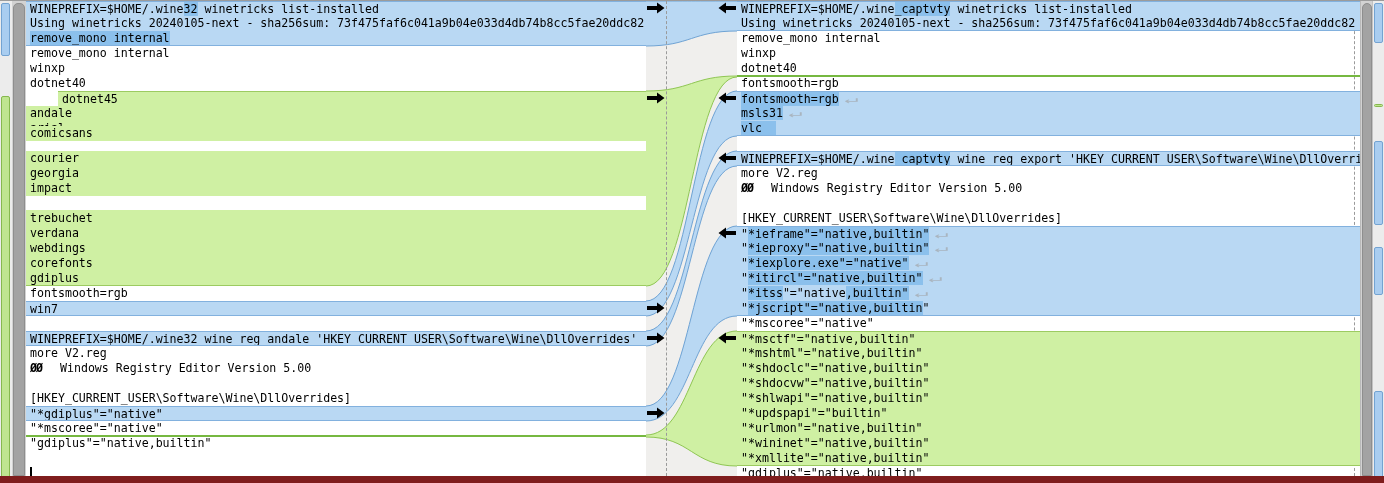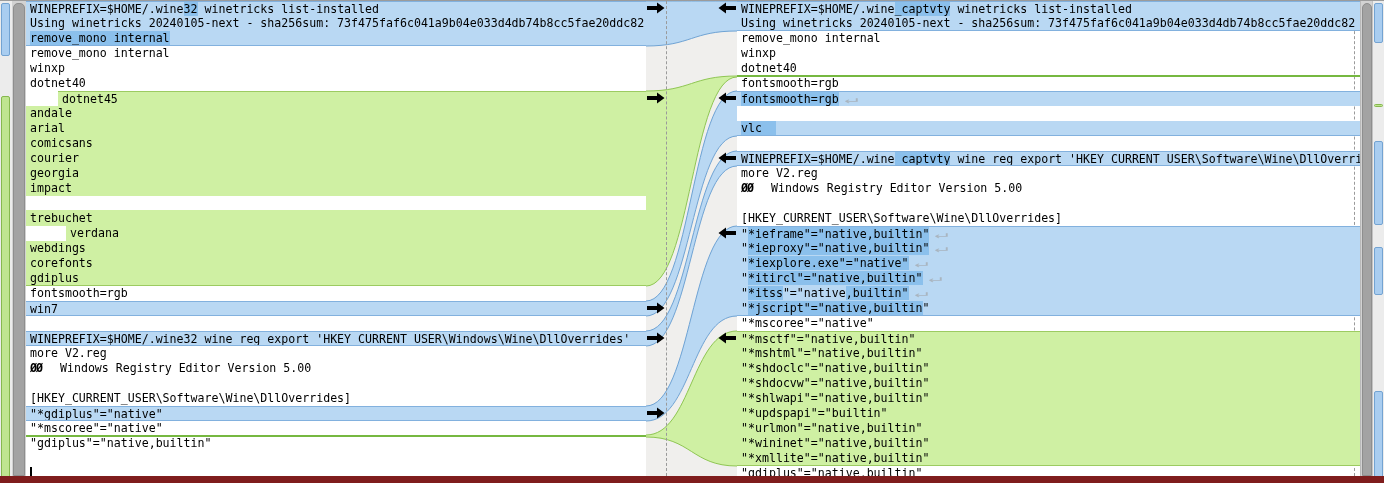--- a/index.html
+++ b/index.html
@@ -61,34 +61,34 @@
   <div id="pane-left" class="pane">
       <div class="line change chunk-top" style="top: 0px;"><span>WINEPREFIX=$HOME/.wine</span><span class="hl">32</span><span> winetricks list-installed</span></div>
       <div class="line change" style="top: 15px;"><span>Using winetricks 20240105-next - sha256sum: 73f475faf6c041a9b04e033d4db74b8cc5fae20ddc82</span></div>
       <div class="line change chunk-bottom" style="top: 30px;"><span class="hl">remove_mono internal</span></div>
       <div class="line" style="top: 45px;"><span>remove_mono internal</span></div>
       <div class="line" style="top: 60px;"><span>winxp</span></div>
       <div class="line" style="top: 75px;"><span>dotnet40</span></div>
       <div class="line insert chunk-top" style="top: 90px; margin-left: 32px;"><span>dotnet45</span></div>
       <div class="line insert" style="top: 105px;"><span>andale</span></div>
       <div class="line insert" style="top: 120px;"><span>arial</span></div>
-      <div class="line insert" style="top: 135px;"><span>comicsans</span></div>
+      <div class="line insert" style="top: 125px;"><span>comicsans</span></div>
       <div class="line insert" style="top: 150px;"><span>courier</span></div>
       <div class="line insert" style="top: 165px;"><span>georgia</span></div>
       <div class="line insert" style="top: 180px;"><span>impact</span></div>
       <div class="line insert" style="top: 194px; margin-top: 15px;"><span>times</span></div>
       <div class="line insert" style="top: 210px;"><span>trebuchet</span></div>
-      <div class="line insert" style="top: 225px; margin-left: 40px;"><span>verdana</span></div>
+      <div class="line insert" style="top: 225px;"><span>verdana</span></div>
       <div class="line insert" style="top: 240px;"><span>webdings</span></div>
       <div class="line insert" style="top: 255px;"><span>corefonts</span></div>
       <div class="line insert chunk-bottom" style="top: 270px;"><span>gdiplus</span></div>
       <div class="line" style="top: 285px;"><span>fontsmooth=rgb</span></div>
       <div class="line change chunk-top chunk-bottom" style="top: 300px;"><span>win7</span></div>
       <div class="line" style="top: 315px;"></div>
-      <div class="line change chunk-top chunk-bottom" style="top: 330px;"><span>WINEPREFIX=$HOME/.wine32 wine reg export 'HKEY_CURRENT_USER\Windows\Wine\DllOverrides'</span></div>
+      <div class="line change chunk-top chunk-bottom" style="top: 330px;"><span>WINEPREFIX=$HOME/.wine32 wine reg andale 'HKEY_CURRENT_USER\Software\Wine\DllOverrides'</span></div>
       <div class="line" style="top: 345px;"><span>more V2.reg</span></div>
       <div class="line" style="top: 360px;"><span class="bom">ØØ</span><span>Windows Registry Editor Version 5.00</span></div>
       <div class="line" style="top: 375px;"></div>
       <div class="line" style="top: 390px;"><span>[HKEY_CURRENT_USER\Software\Wine\DllOverrides]</span></div>
       <div class="line change chunk-top chunk-bottom" style="top: 405px;"><span>"*gdiplus"="native"</span></div>
       <div class="line" style="top: 420px;"><span>"*mscoree"="native"</span></div>
       <div class="line" style="top: 435px;"><span>"gdiplus"="native,builtin"</span></div>
       <div class="line" style="top: 450px;"></div>
       <div class="line" style="top: 465px;"><span class="caret"></span></div>
       <div class="ins-marker" style="top: 434px;"></div>
@@ -170,20 +170,21 @@
 
   <div id="pane-right" class="pane">
     <div id="dash-right" class="margin-dash"></div>
   <div class="line change chunk-top" style="top: 0px;"><span>WINEPREFIX=$HOME/.wine</span><span class="hl">_captvty</span><span> winetricks list-installed</span></div>
       <div class="line change chunk-bottom" style="top: 15px;"><span>Using winetricks 20240105-next - sha256sum: 73f475faf6c041a9b04e033d4db74b8cc5fae20ddc82</span></div>
       <div class="line" style="top: 30px;"><span>remove_mono internal</span></div>
       <div class="line" style="top: 45px;"><span>winxp</span></div>
       <div class="line" style="top: 60px;"><span>dotnet40</span></div>
       <div class="line" style="top: 75px;"><span>fontsmooth=rgb</span></div>
       <div class="line change chunk-top" style="top: 90px;"><span class="hl">fontsmooth=rgb</span><span class="cr">↵</span></div>
+      <div class="line change" style="top: 105px;"><span class="hl">msls31</span><span class="cr">↵</span></div>
       <div class="line change chunk-bottom" style="top: 120px;"><span class="hl">vlc</span><span class="hl">  </span></div>
       <div class="line" style="top: 135px;"></div>
       <div class="line change chunk-top chunk-bottom" style="top: 150px;"><span>WINEPREFIX=$HOME/.wine</span><span class="hl">_captvty</span><span> wine reg export 'HKEY_CURRENT_USER\Software\Wine\DllOverrides'</span></div>
       <div class="line" style="top: 165px;"><span>more V2.reg</span></div>
       <div class="line" style="top: 180px;"><span class="bom">ØØ</span><span>Windows Registry Editor Version 5.00</span></div>
       <div class="line" style="top: 195px;"></div>
       <div class="line" style="top: 210px;"><span>[HKEY_CURRENT_USER\Software\Wine\DllOverrides]</span></div>
       <div class="line change chunk-top" style="top: 225px;"><span>"</span><span class="hl">*ieframe"="native,builtin"</span><span class="cr">↵</span></div>
       <div class="line change" style="top: 240px;"><span>"</span><span class="hl">*ieproxy"="native,builtin"</span><span class="cr">↵</span></div>
       <div class="line change" style="top: 255px;"><span>"</span><span class="hl">*iexplore.exe"="native"</span><span class="cr">↵</span></div>

